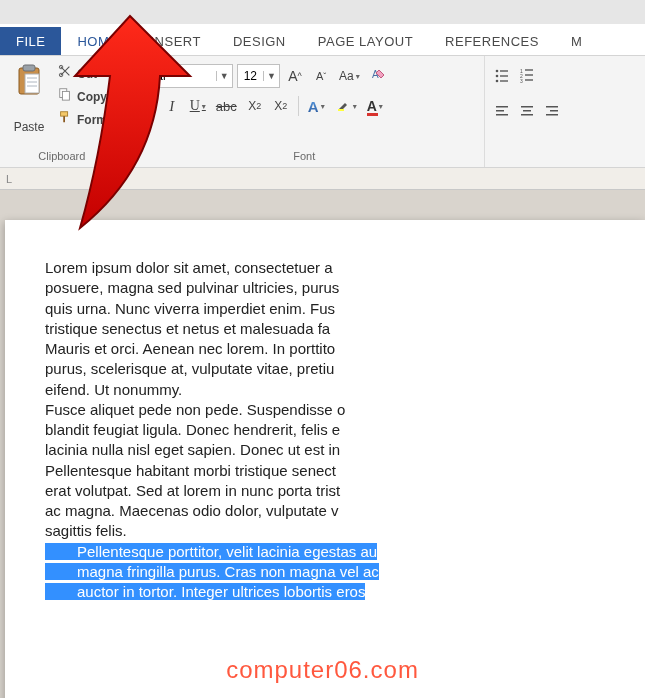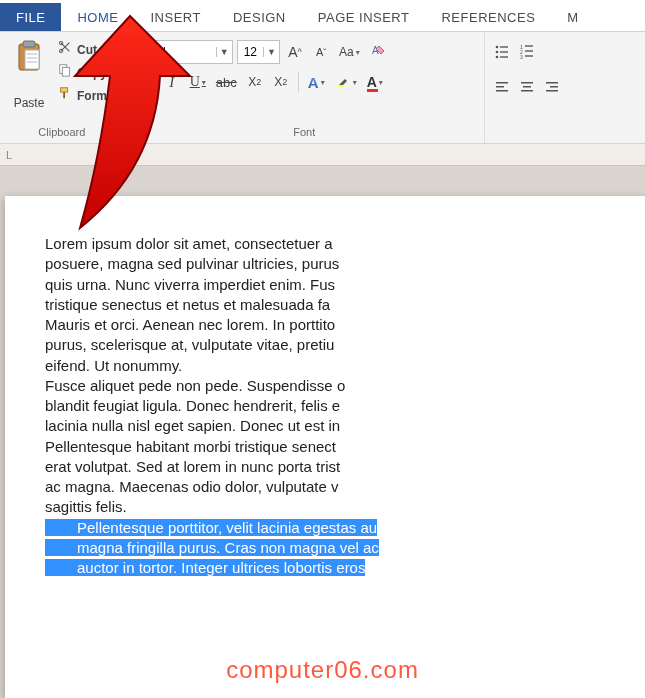--- a/index.html
+++ b/index.html
@@ -12,20 +12,21 @@
     position: relative;
   }
   
   .tab-strip {
     display: flex;
     align-items: flex-end;
     height: 32px;
     background: #fff;
     border-bottom: 1px solid #d4d4d4;
     font-size: 13px;
+    margin-top: 24px;
   }
   .tab {
     padding: 7px 16px 6px 16px;
     cursor: pointer;
     color: #4a4a4a;
     letter-spacing: 0.5px;
   }
   .tab.file {
     background: #2b579a;
     color: #fff;
@@ -160,21 +161,21 @@
   }
 </style>
 </head>
 <body>
 
 <div class="tab-strip">
   <div class="tab file">FILE</div>
   <div class="tab active">HOME</div>
   <div class="tab">INSERT</div>
   <div class="tab">DESIGN</div>
-  <div class="tab">PAGE INSERT</div>
+  <div class="tab">PAGE LAYOUT</div>
   <div class="tab">REFERENCES</div>
   <div class="tab">M</div>
 </div>
 
 <div class="ribbon">
 
   <div class="group">
     <div class="group-body">
       <div class="paste-btn">
         <span>

